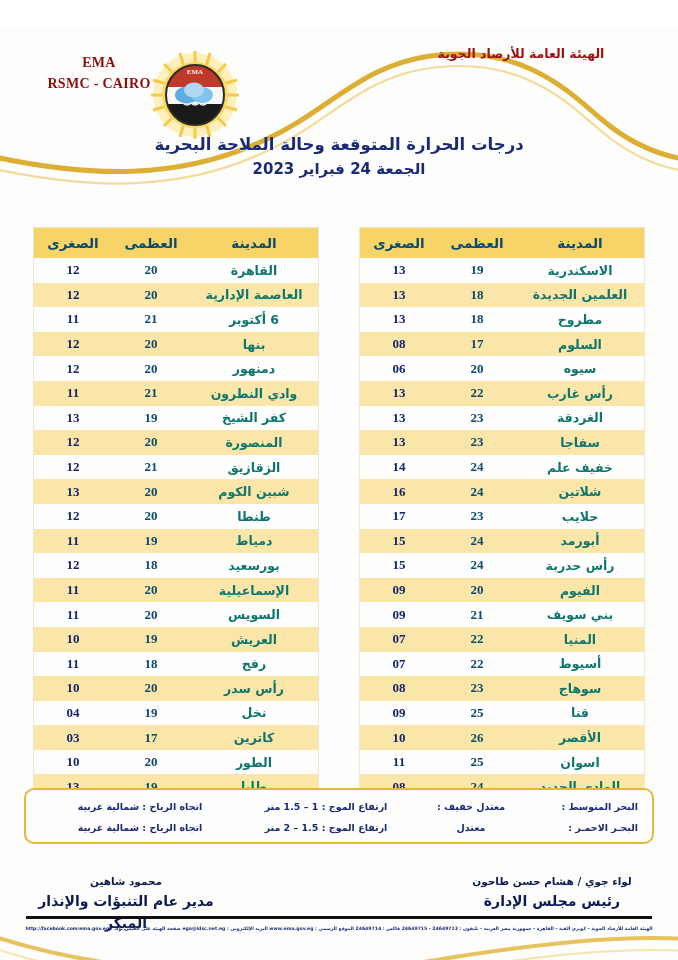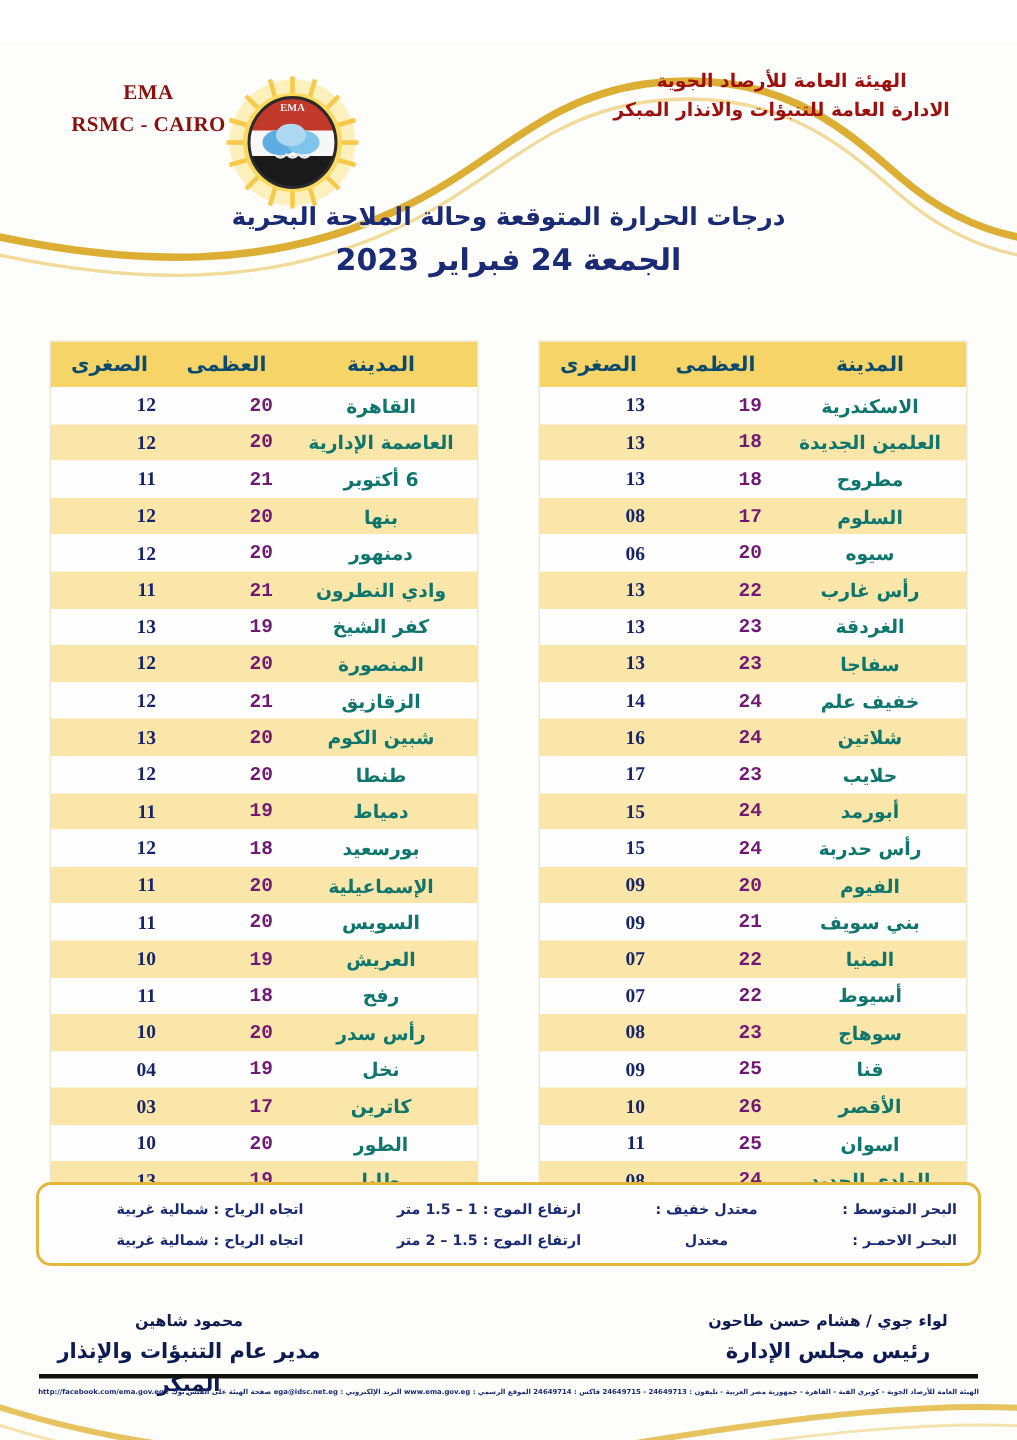--- a/index.html
+++ b/index.html
@@ -69,21 +69,21 @@
     position: absolute;
     top: 104px; left: 0; right: 0;
     text-align: center;
     color: #1b2a74;
     font-weight: bold;
     font-size: 16.5px;
     line-height: 1.55;
     direction: rtl;
     text-shadow: 0 1px 0 rgba(255,255,255,.7);
   }
-  .main-title .line2 { font-size: 20px; }
+  .main-title .line2 { font-size: 15px; }
 
   
   .tables {
     position: absolute;
     top: 200px; left: 0; right: 0;
     height: 552px;
     display: flex;
     flex-direction: row-reverse;
     justify-content: center;
     gap: 42px;
@@ -116,28 +116,29 @@
     white-space: nowrap;
   }
   .c-city {
     text-align: center;
     color: #0f766e;
     font-weight: bold;
     font-size: 12.5px;
     width: 128px;
   }
   .c-max {
-    text-align: right;
-    color: #701a75;
+    text-align: center;
+    color: #0c4a6e;
     font-weight: bold;
     font-size: 13px;
     width: 78px;
-    font-family: Liberation Mono, monospace;
+    font-family: Liberation Serif, serif;
   }
   .c-min {
+    text-align: center;
     color: #16246b;
     font-weight: bold;
     font-size: 13px;
     width: 78px;
     font-family: "Liberation Serif", "DejaVu Serif", serif;
   }
 
   
   .marine-box {
     position: absolute;
@@ -227,21 +228,20 @@
           <stop offset="65%" stop-color="#d3a32a"></stop>
           <stop offset="100%" stop-color="#e8c committed"></stop>
         </linearGradient>
       </defs>
       <path d="M -10,128 C 90,150 180,152 265,112 C 330,82 360,38 430,28 C 520,16 565,60 600,90 C 630,116 660,128 690,132" fill="none" stroke="#dcae33" stroke-width="5" stroke-linecap="round"></path>
       <path d="M -10,140 C 90,162 180,164 265,124 C 330,94 360,50 430,40 C 520,28 565,72 600,102 C 630,128 660,140 690,144" fill="none" stroke="#f0d488" stroke-width="2.2" stroke-linecap="round" opacity="0.85"></path>
     </svg>
 
     <div class="org-title">
       <div>الهيئة العامة للأرصاد الجوية</div>
-      <div>الادارة العامة للتنبؤات والانذار المبكر</div>
     </div>
 
     <div class="ema-latin">
       <div>EMA</div>
       <div>RSMC - CAIRO</div>
     </div>
 
     <svg class="logo" viewBox="0 0 96 92">
       <g>
         <circle cx="48" cy="46" r="42" fill="#fde68a" opacity="0.55"></circle>

